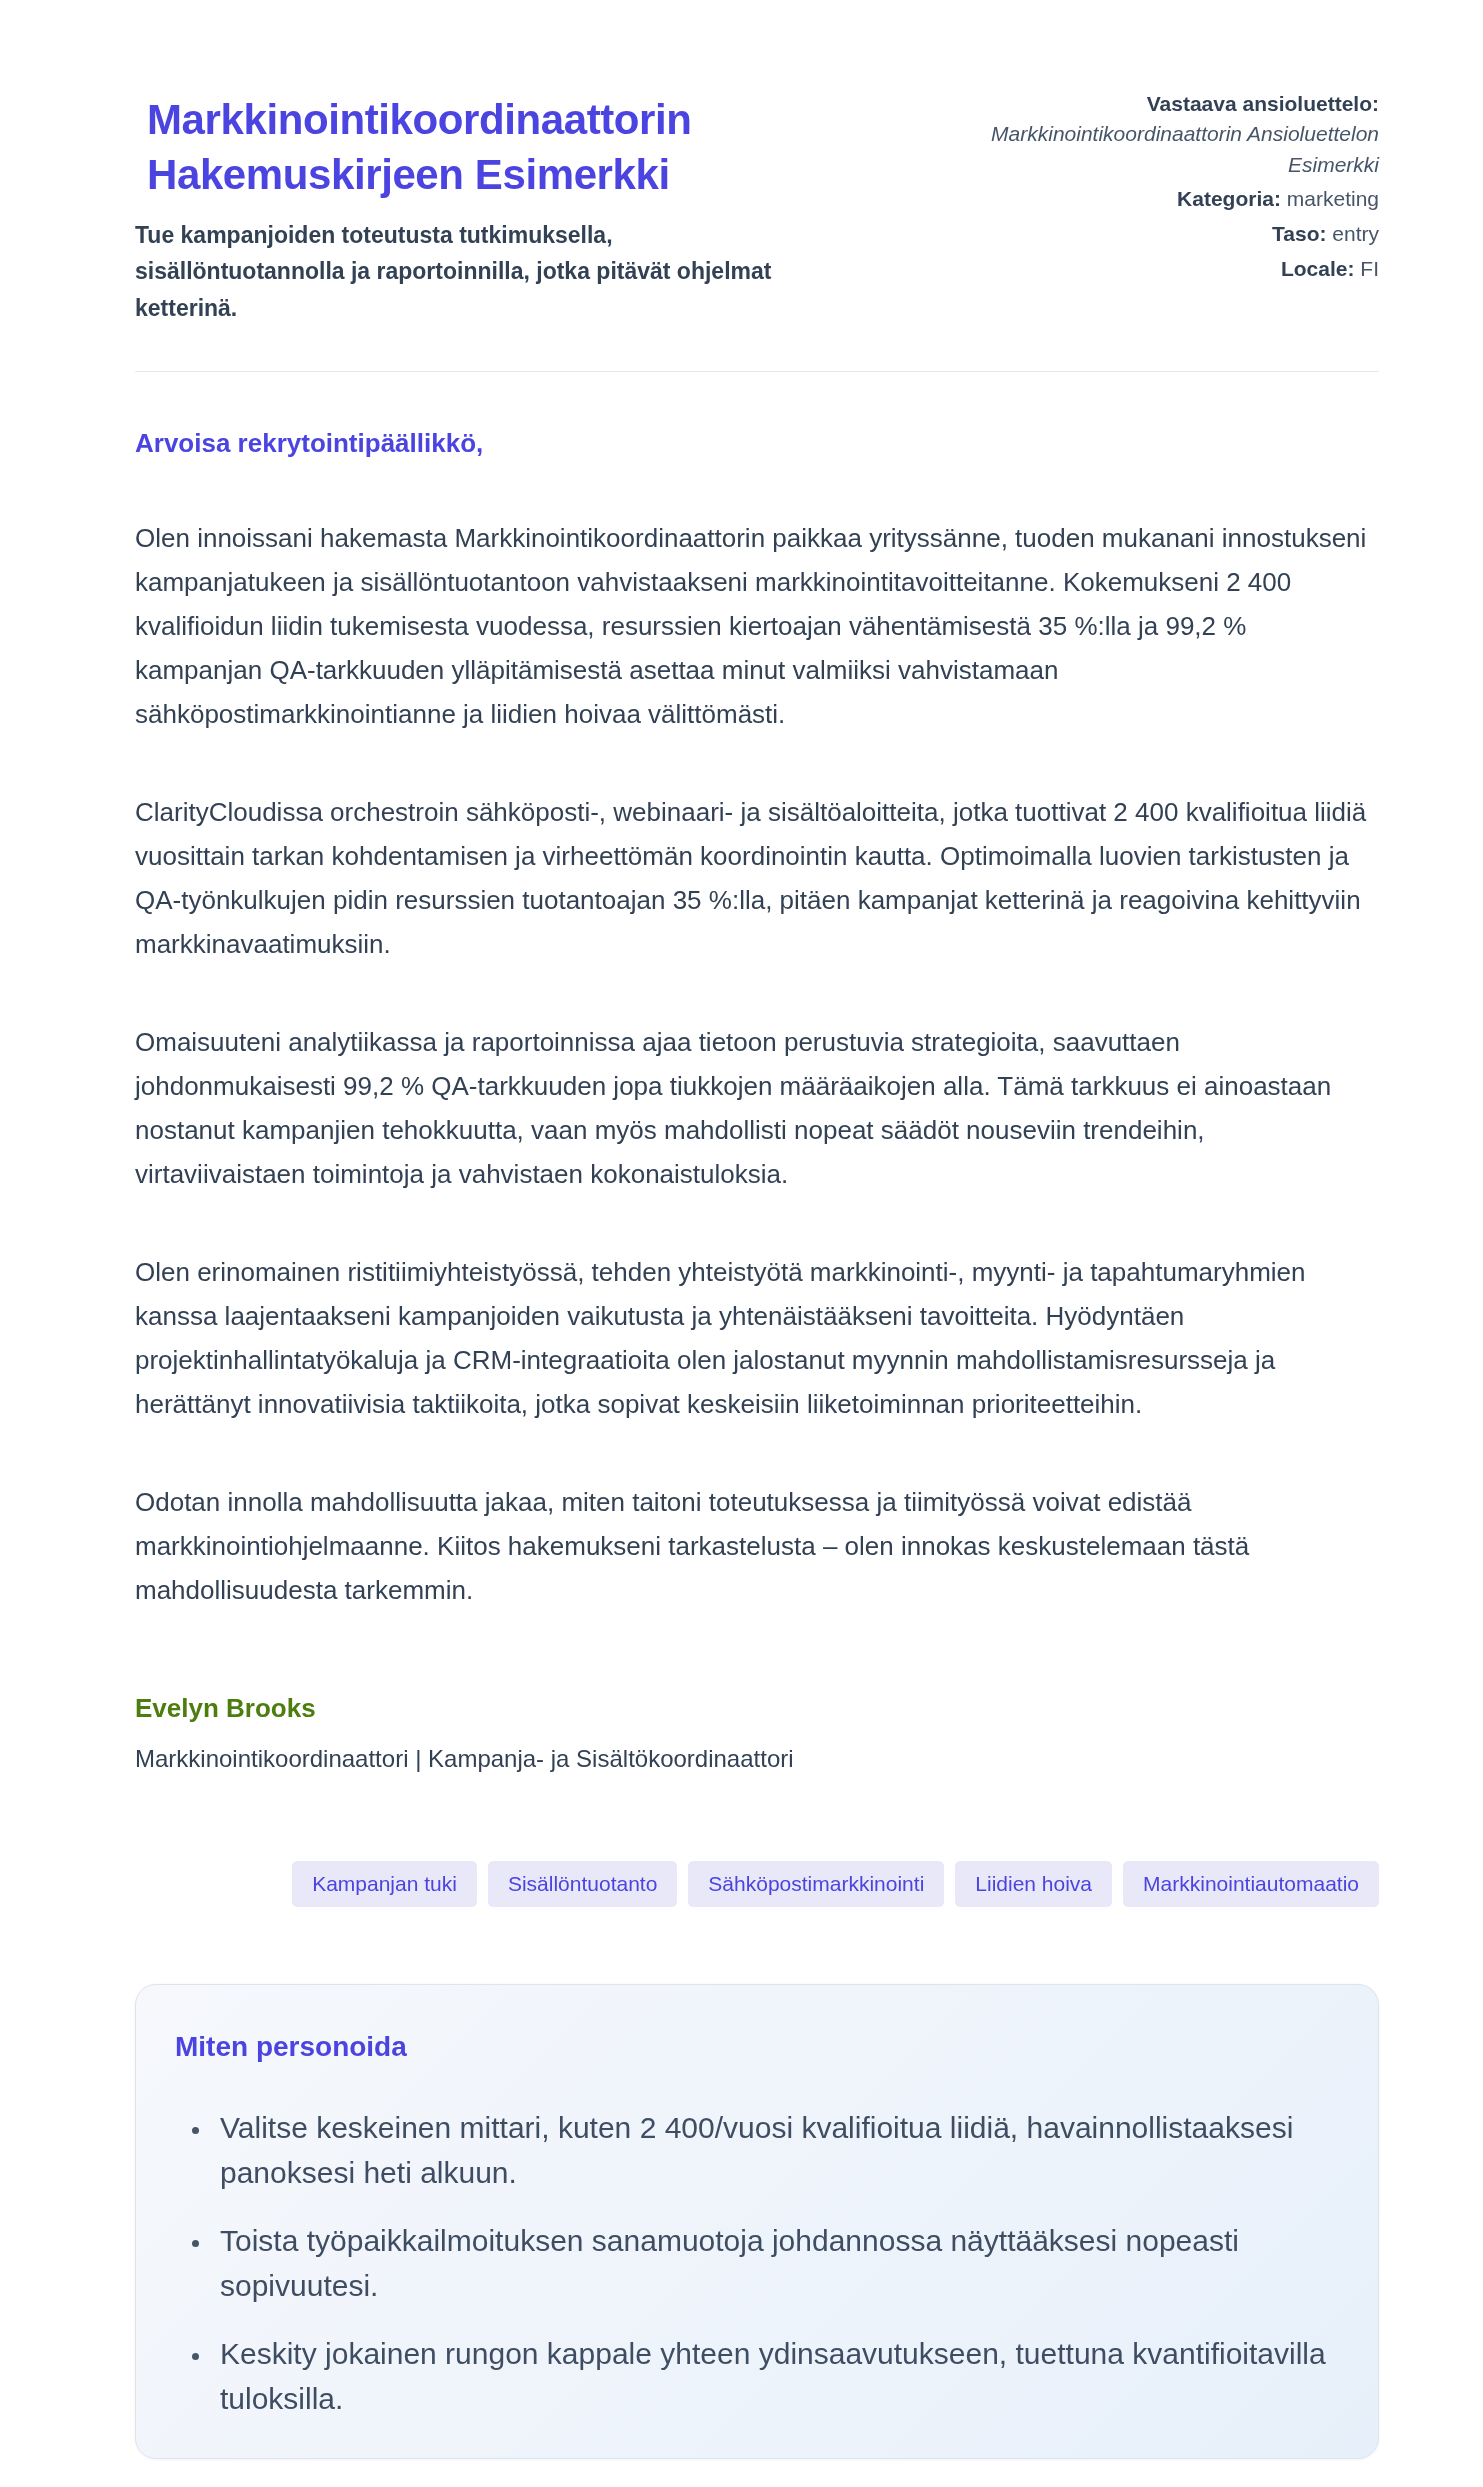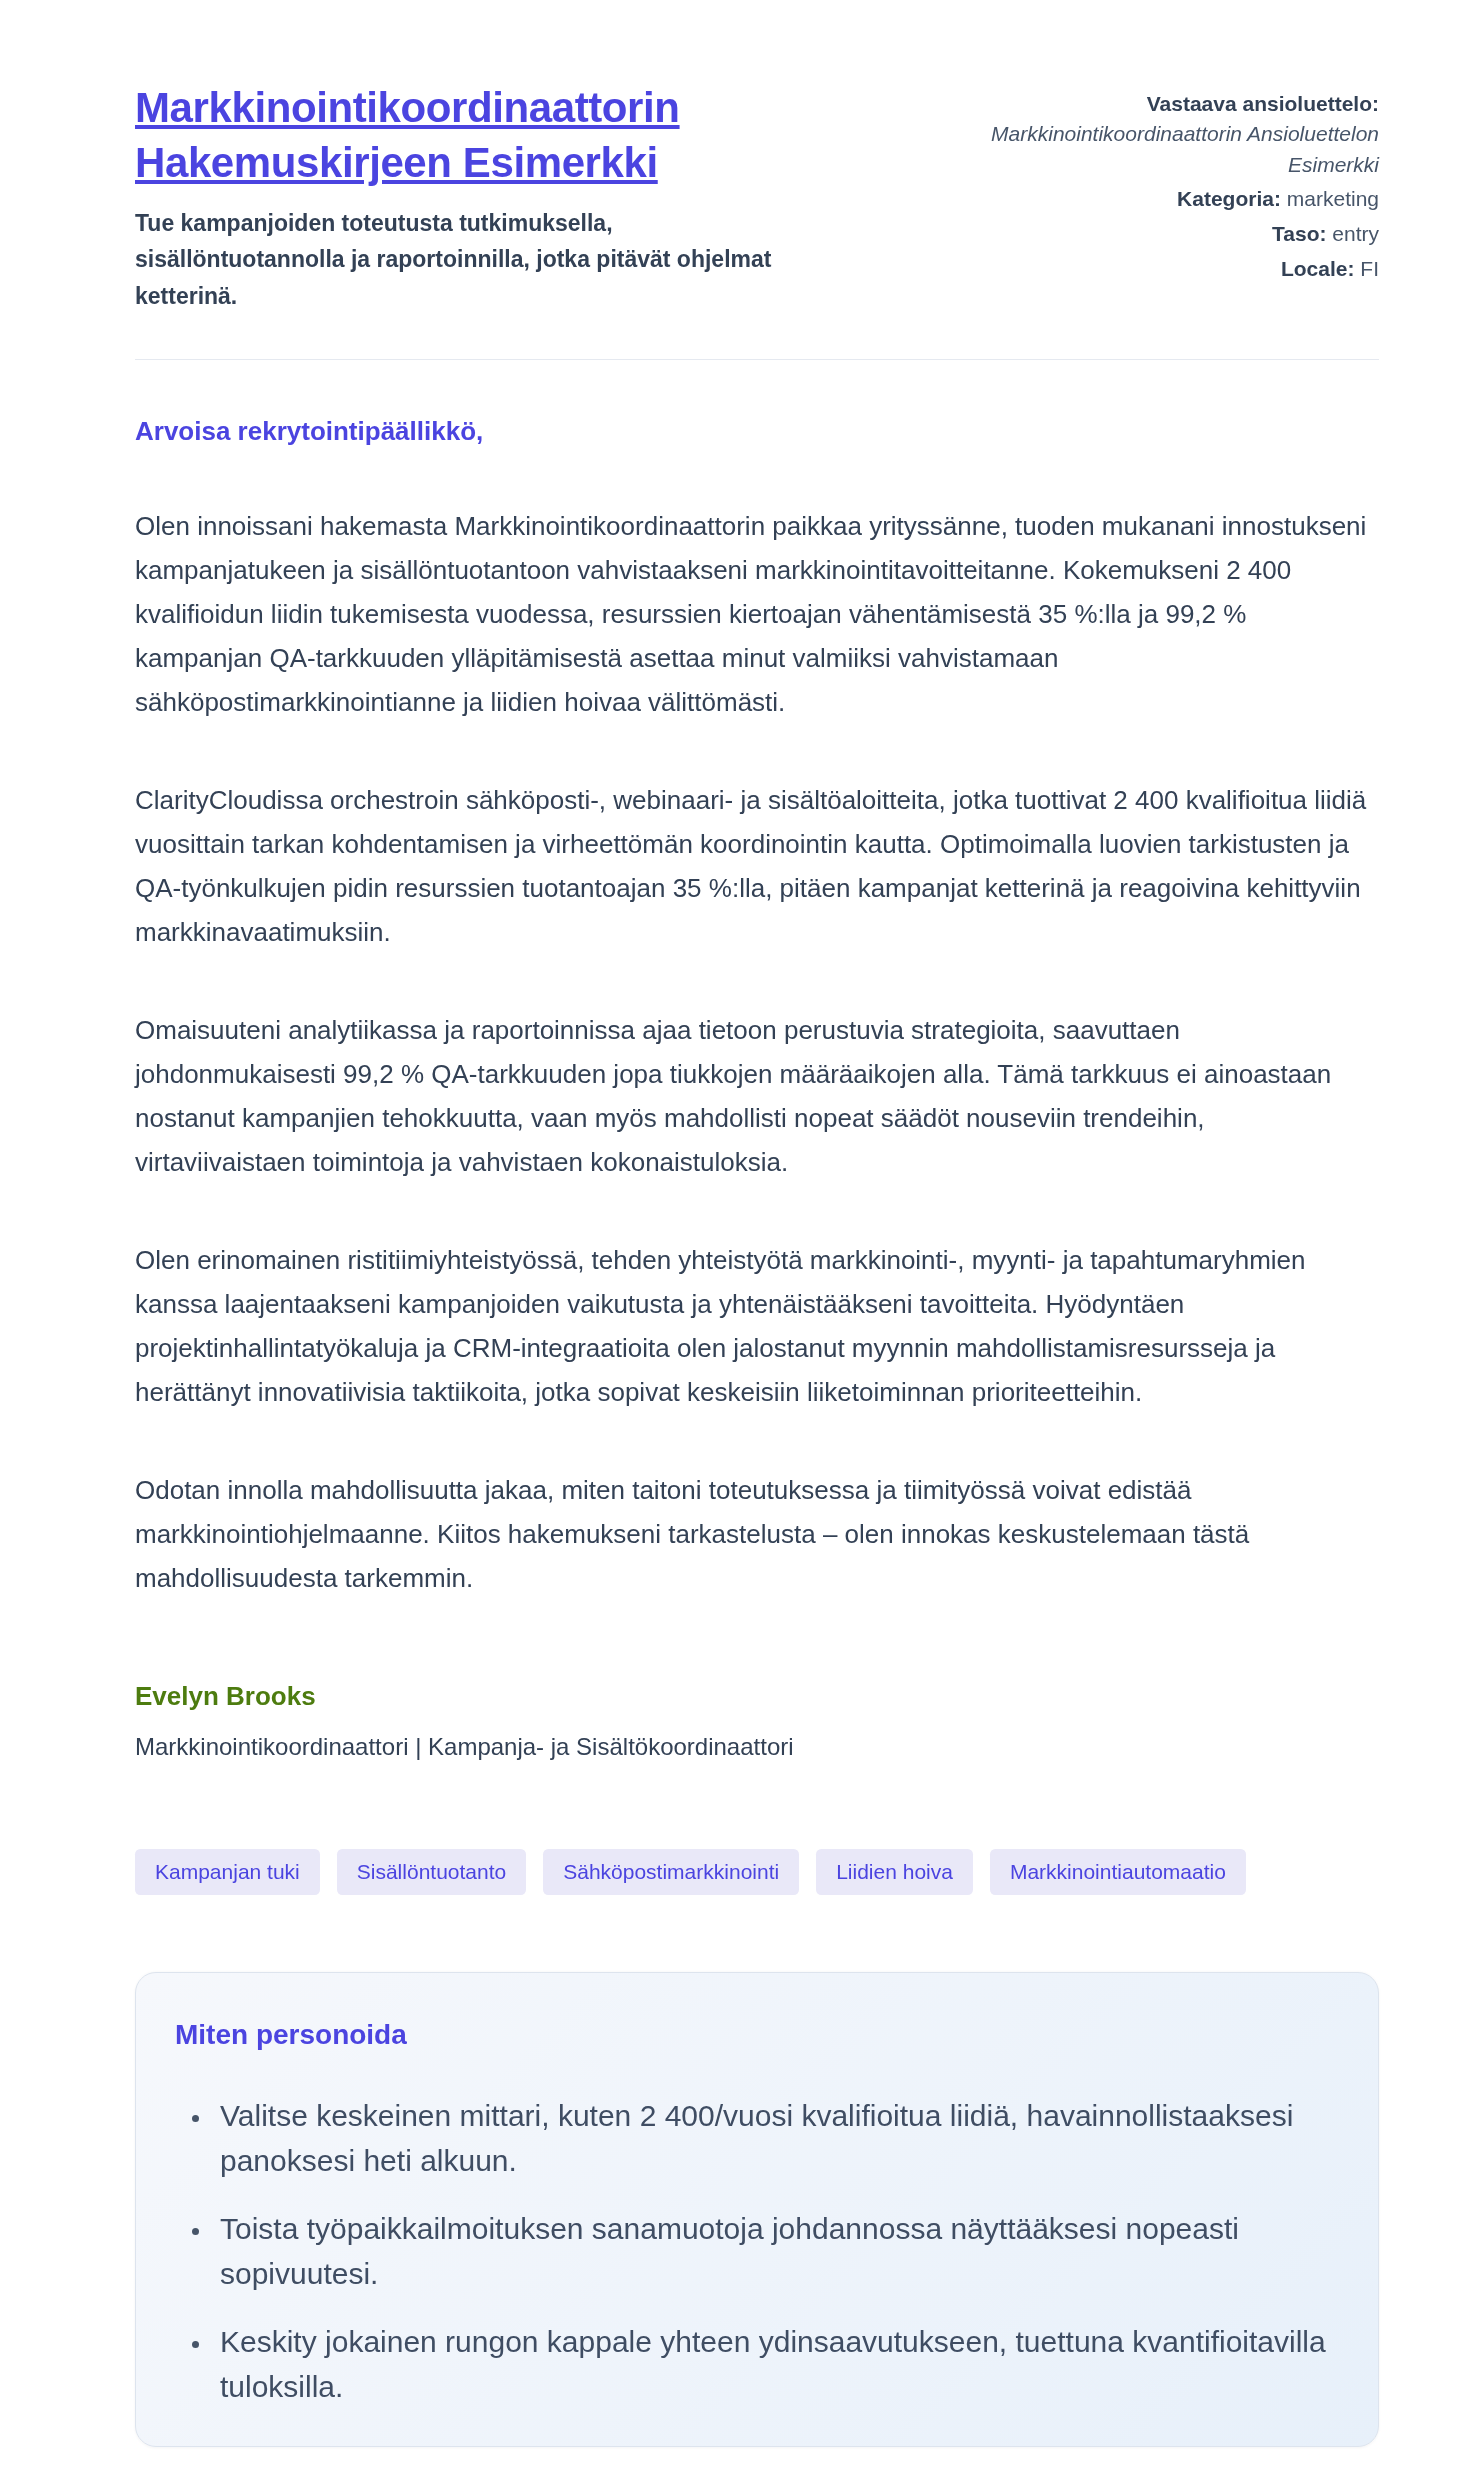--- a/index.html
+++ b/index.html
@@ -16,27 +16,26 @@
   }
   .page{
     width:1484px;
     min-height:2487px;
     padding:80px 105px 83px 135px;
   }
   
   .header{display:flex;justify-content:space-between;align-items:flex-start;gap:35px;}
   .header-left{width:663px;}
   h1.title{
-    margin:0;
+    margin:12px;
     font-size:42px;
     line-height:1.32;
     font-weight:700;
     letter-spacing:-0.4px;
     color:var(--accent,#4b44e0);
-    text-decoration:underline;
   }
   p.subtitle{
     margin:14px 0 0;
     font-size:23px;
     line-height:1.58;
     font-weight:700;
     color:var(--text,#334155);
   }
   .meta{
     width:410px;
@@ -81,21 +80,22 @@
     margin:12.2px 0 0;
     font-size:24px;
     line-height:1.5;
     color:var(--text,#334155);
   }
   
   .tags{
     margin-top:84px;
     display:flex;
     flex-wrap:wrap;
-    gap:17px;
+    gap:11px;
+    justify-content:flex-end;
   }
   .tag{
     display:inline-block;
     padding:10.5px 20px;
     border-radius:5.2px;
     background:var(--tag-bg,#e9e8f8);
     color:var(--accent,#4b44e0);
     font-size:21px;
     line-height:1.2;
     white-space:nowrap;

